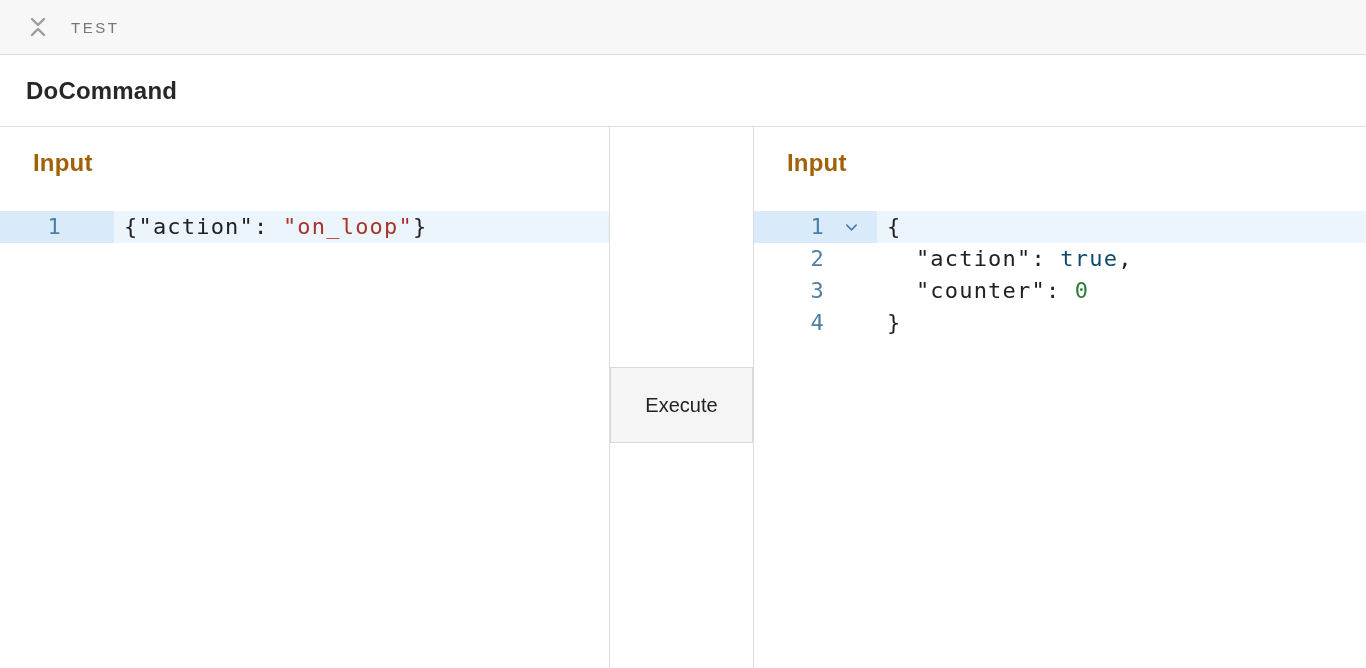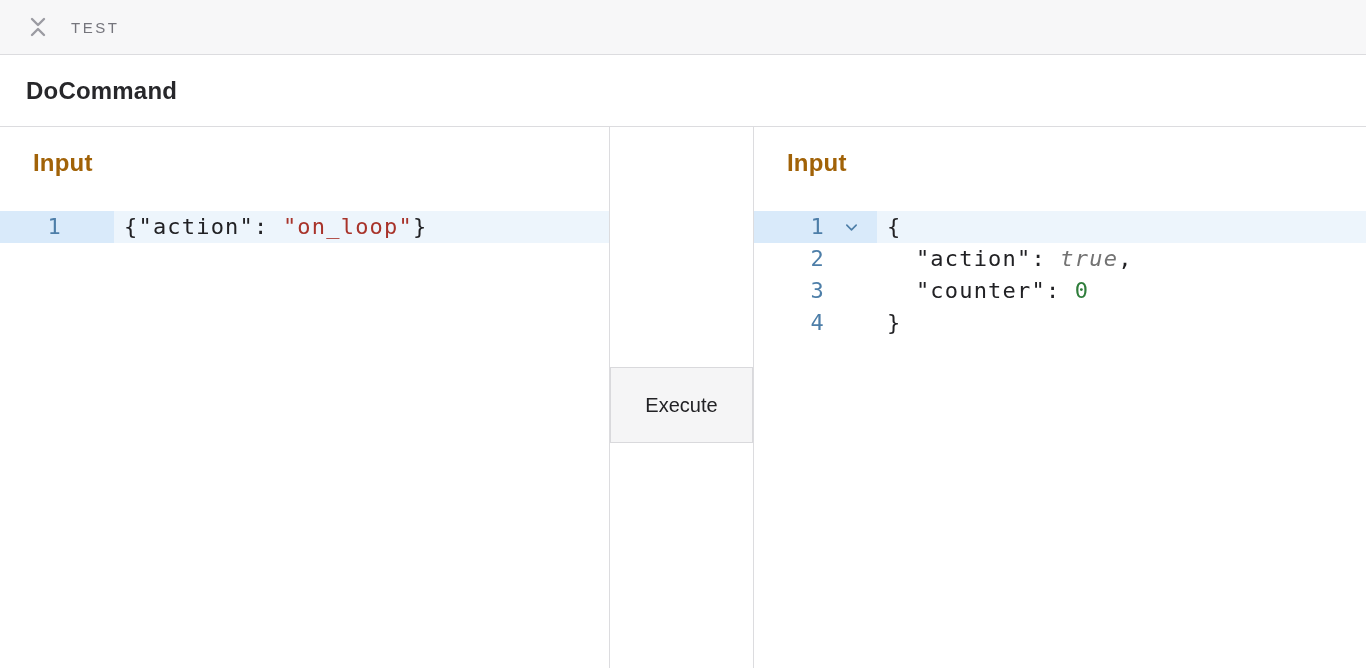--- a/index.html
+++ b/index.html
@@ -119,21 +119,21 @@
                 </svg>
               </span>
             </div>
             <div class="code" style="background: rgb(237, 245, 252);"><span style="color: rgb(33, 33, 36);">{</span></div>
           </div>
           <div class="line">
             <div class="gutter">
               <span class="ln" style="color: rgb(77, 126, 168);">2</span>
               <span class="fold"></span>
             </div>
-            <div class="code"><span style="color: rgb(33, 33, 36);">  "action": </span><span style="color: #737373; font-style: italic;">true</span><span style="color: rgb(33, 33, 36);">,</span></div>
+            <div class="code"><span style="color: rgb(33, 33, 36);">  "action": </span><span style="color: #0c4a6e;">true</span><span style="color: rgb(33, 33, 36);">,</span></div>
           </div>
           <div class="line">
             <div class="gutter">
               <span class="ln" style="color: rgb(77, 126, 168);">3</span>
               <span class="fold"></span>
             </div>
             <div class="code"><span style="color: rgb(33, 33, 36);">  "counter": </span><span style="color: rgb(47, 125, 59);">0</span></div>
           </div>
           <div class="line">
             <div class="gutter">

